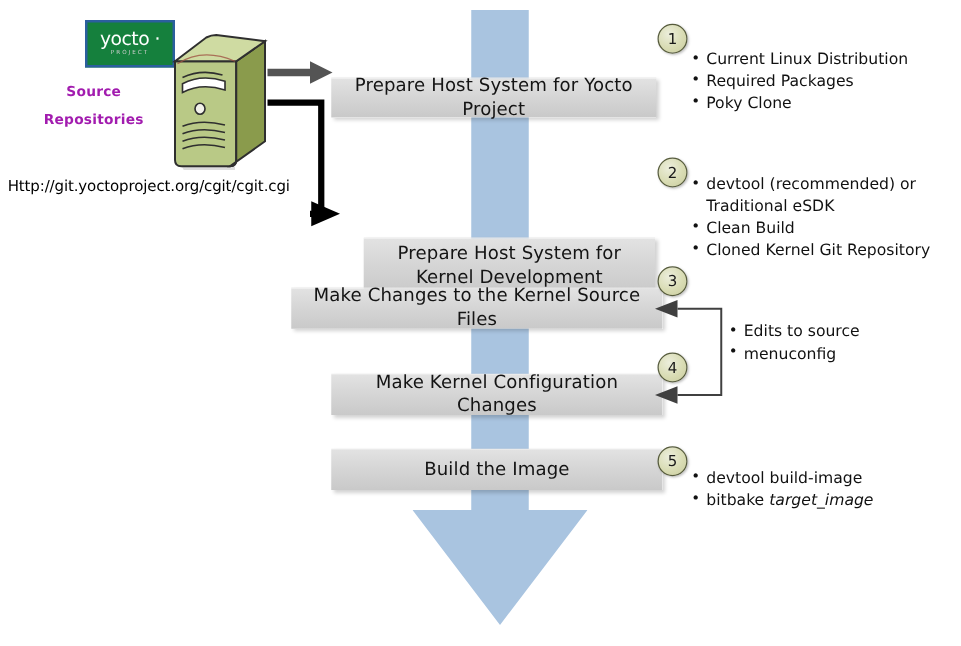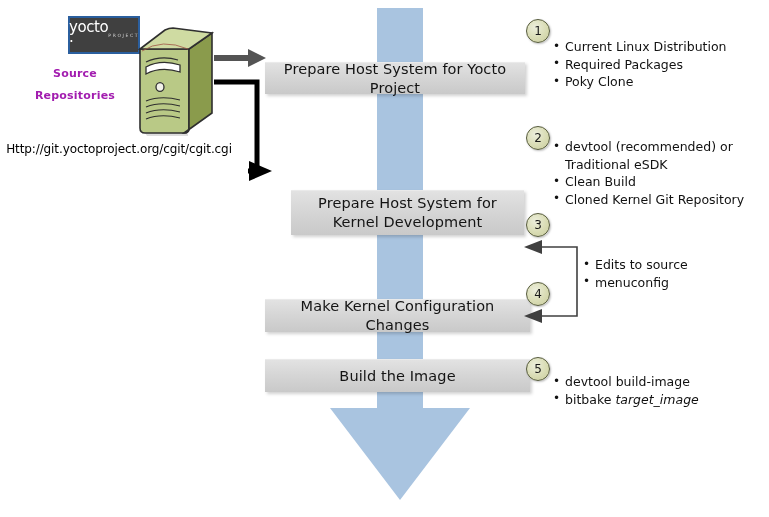--- a/index.html
+++ b/index.html
@@ -16,25 +16,25 @@
     height: 517px;
     background: #ffffff;
     overflow: hidden;
   }
   .abs { position: absolute; }
 
   
   #yocto-logo {
     left: 68px; top: 16px;
     width: 72px; height: 38px;
-    background: #404040;
+    background: #15803d;
     border: 2px solid #2b5f9e;
     box-sizing: border-box;
     display: flex;
-    flex-direction: row;
+    flex-direction: column;
     align-items: center;
     justify-content: center;
   }
   #yocto-logo .yl-main {
     color: #ffffff;
     font-size: 15px;
     letter-spacing: -0.4px;
     font-family: "DejaVu Sans", sans-serif;
     line-height: 1;
   }
@@ -196,20 +196,21 @@
     </g>
 
     <g>
       <polyline points="214,82 257,82 257,171 248,171" fill="none" stroke="#000000" stroke-width="5"></polyline>
       <polygon points="249,161 272,171 249,181" fill="#000000"></polygon>
     </g>
   </svg>
 
   <div class="abs pbox" id="box-1">Prepare Host System for Yocto Project</div>
   <div class="abs pbox" id="box-2">Prepare Host System for Kernel Development</div>
+  <div class="abs pbox" id="box-3">Make Changes to the Kernel Source Files</div>
   <div class="abs pbox" id="box-4">Make Kernel Configuration Changes</div>
   <div class="abs pbox" id="box-5">Build the Image</div>
 
   <svg class="abs" id="conn-right" viewBox="0 0 120 140" xmlns="http://www.w3.org/2000/svg">
     <polyline points="22,42 57,42 57,111 22,111" fill="none" stroke="#404040" stroke-width="1.6"></polyline>
     <polygon points="22,35 4,42 22,49" fill="#404040"></polygon>
     <polygon points="22,104 4,111 22,118" fill="#404040"></polygon>
   </svg>
 
   <div class="abs badge" id="badge-1">1</div>

